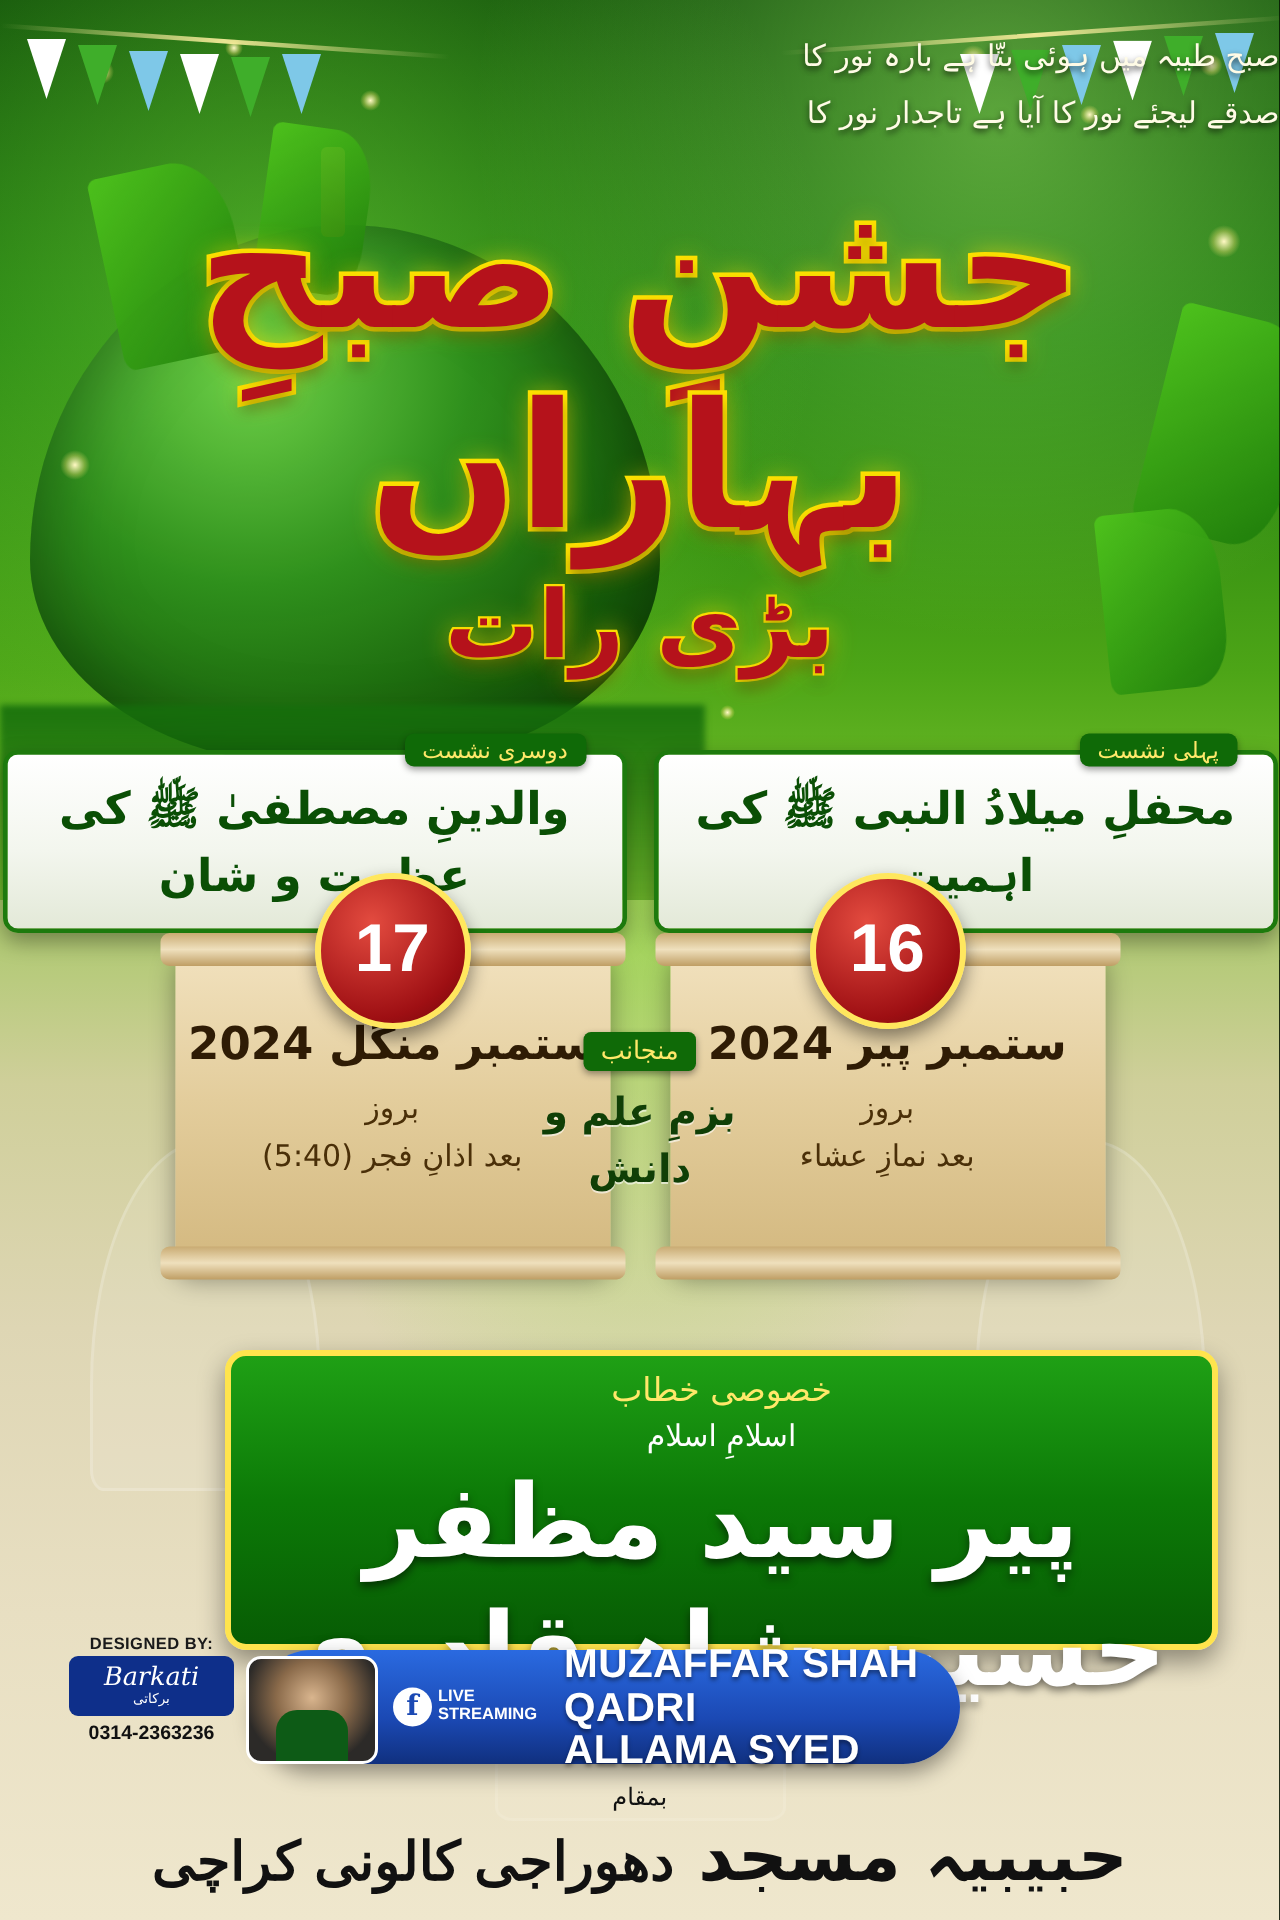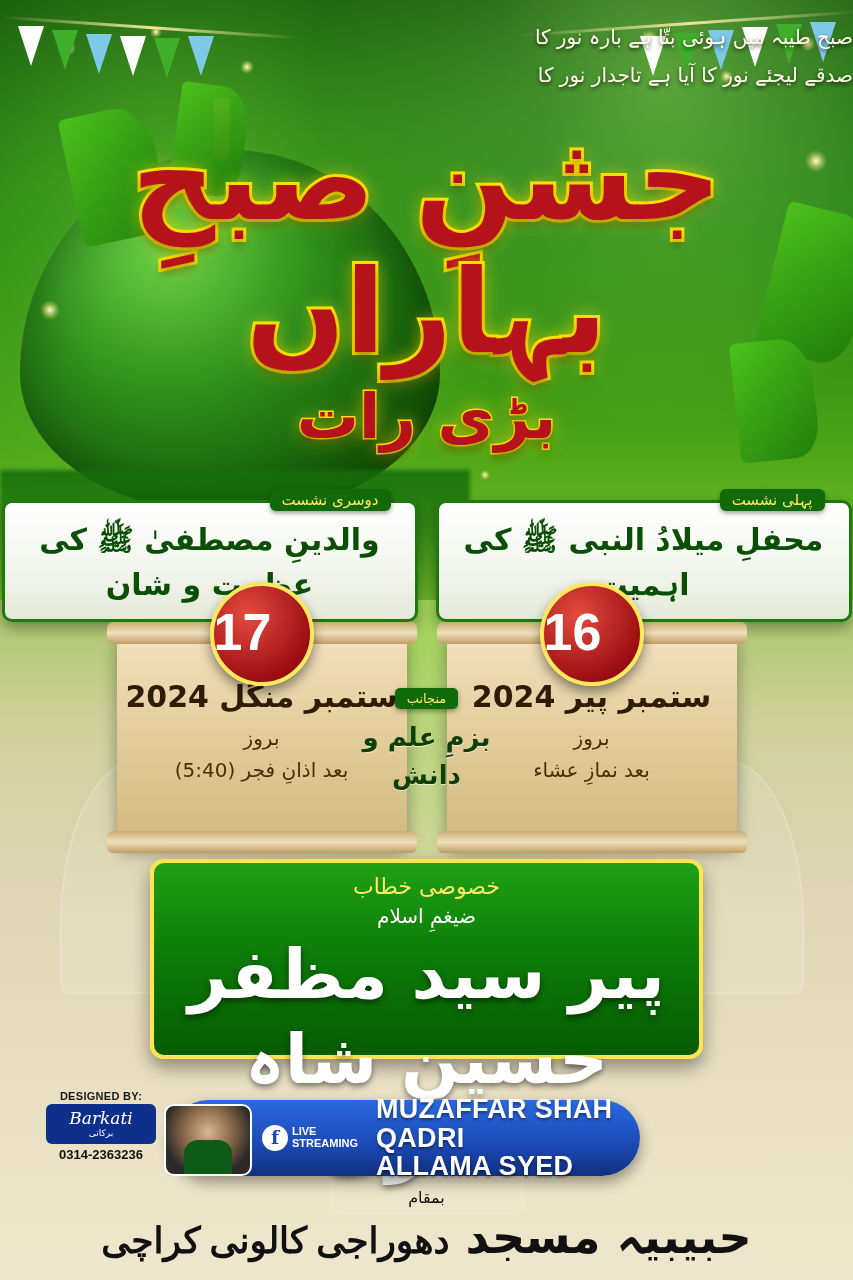--- a/index.html
+++ b/index.html
@@ -207,24 +207,24 @@
   .scroll-card:after { bottom: -8px; }
   .badge {
     position: absolute;
     top: -48px; left: 50%;
     transform: translateX(-50%);
     width: 96px; height: 96px;
     border-radius: 50%;
     background: radial-gradient(circle at 35% 30%, #e34b3f, #9e0f13 70%, #6d0609 100%);
     border: 4px solid #ffe75e;
     color: #fff;
-    font-size: 52px;
+    font-size: 45px;
     font-weight: bold;
     line-height: 92px;
-    text-align: left;
+    text-align: center;
     box-shadow: 0 6px 12px rgba(0,0,0,0.45);
     font-family: "Liberation Sans", sans-serif;
   }
   .scroll-card .d-main {
     font-family: "DejaVu Sans", sans-serif;
     font-size: 30px;
     font-weight: bold;
     color: #2f1c05;
     line-height: 1.4;
   }
@@ -239,41 +239,41 @@
     top: 688px; left: 50%;
     transform: translateX(-50%);
     text-align: center;
     direction: rtl;
     width: 180px;
   }
   .center-tag .ribbon {
     display: inline-block;
     background: #0f6a07;
     color: #ffe86a;
-    font-size: 13px;
+    font-size: 17px;
     padding: 3px 12px;
     border-radius: 5px;
     font-family: "DejaVu Sans", sans-serif;
     box-shadow: 0 2px 5px rgba(0,0,0,0.4);
   }
   .center-tag .txt {
     margin-top: 10px;
     font-family: "DejaVu Sans", sans-serif;
     font-size: 26px;
     font-weight: bold;
     color: #103f06;
     line-height: 1.45;
     text-shadow: 0 1px 0 rgba(255,255,255,0.6);
   }
 
   
   .speaker-panel {
     position: absolute;
-    top: 859px; left: 150px;
-    width: 553px; height: 200px;
+    top: 900px; left: 150px;
+    width: 662px; height: 200px;
     background: linear-gradient(180deg, #1fa015 0%, #0c7a07 50%, #075c04 100%);
     border: 4px solid #ffe44d;
     border-radius: 14px;
     box-shadow: 0 8px 18px rgba(0,0,0,0.4);
     direction: rtl;
     text-align: center;
     box-sizing: border-box;
     padding-top: 10px;
   }
   .speaker-panel .khitab {
@@ -488,21 +488,21 @@
     </div>
   </div>
 
   <div class="center-tag">
     <div class="ribbon">منجانب</div>
     <div class="txt">بزمِ علم و دانش</div>
   </div>
 
   <div class="speaker-panel">
     <div class="khitab">خصوصی خطاب</div>
-    <div class="zeegham">ضیغمِ اسلام</div>
+    <div class="zeegham">اسلامِ اسلام</div>
     <div class="name">پیر سید مظفر حسین شاہ قادری</div>
   </div>
 
   <div class="designer">
     <div class="lbl">DESIGNED BY:</div>
     <div class="logo">
       <span>Barkati</span>
       <small>برکاتی</small>
     </div>
     <div class="phone">0314-2363236</div>

